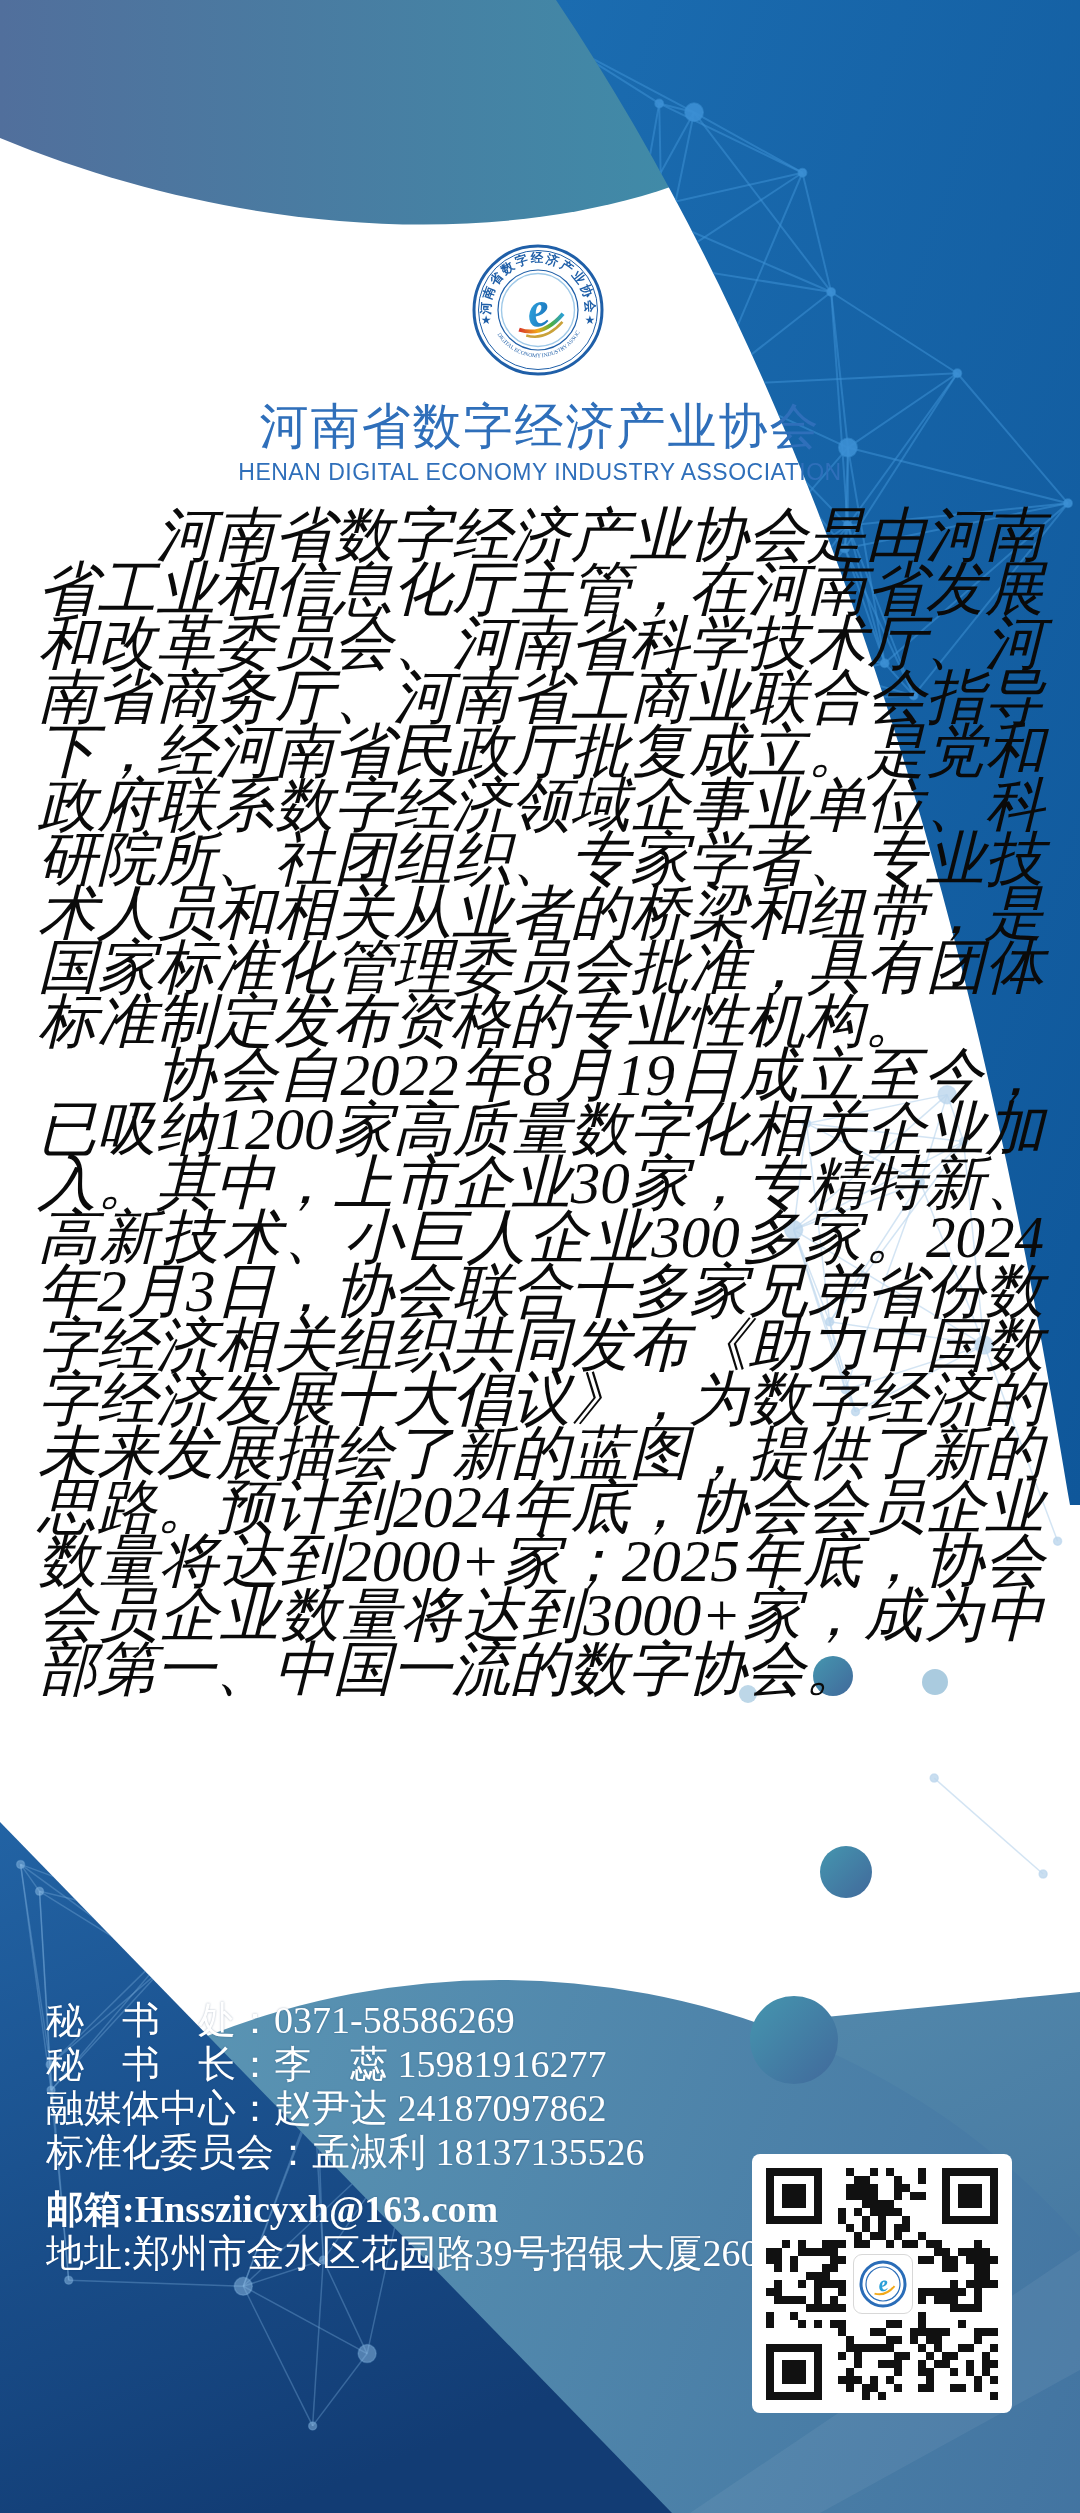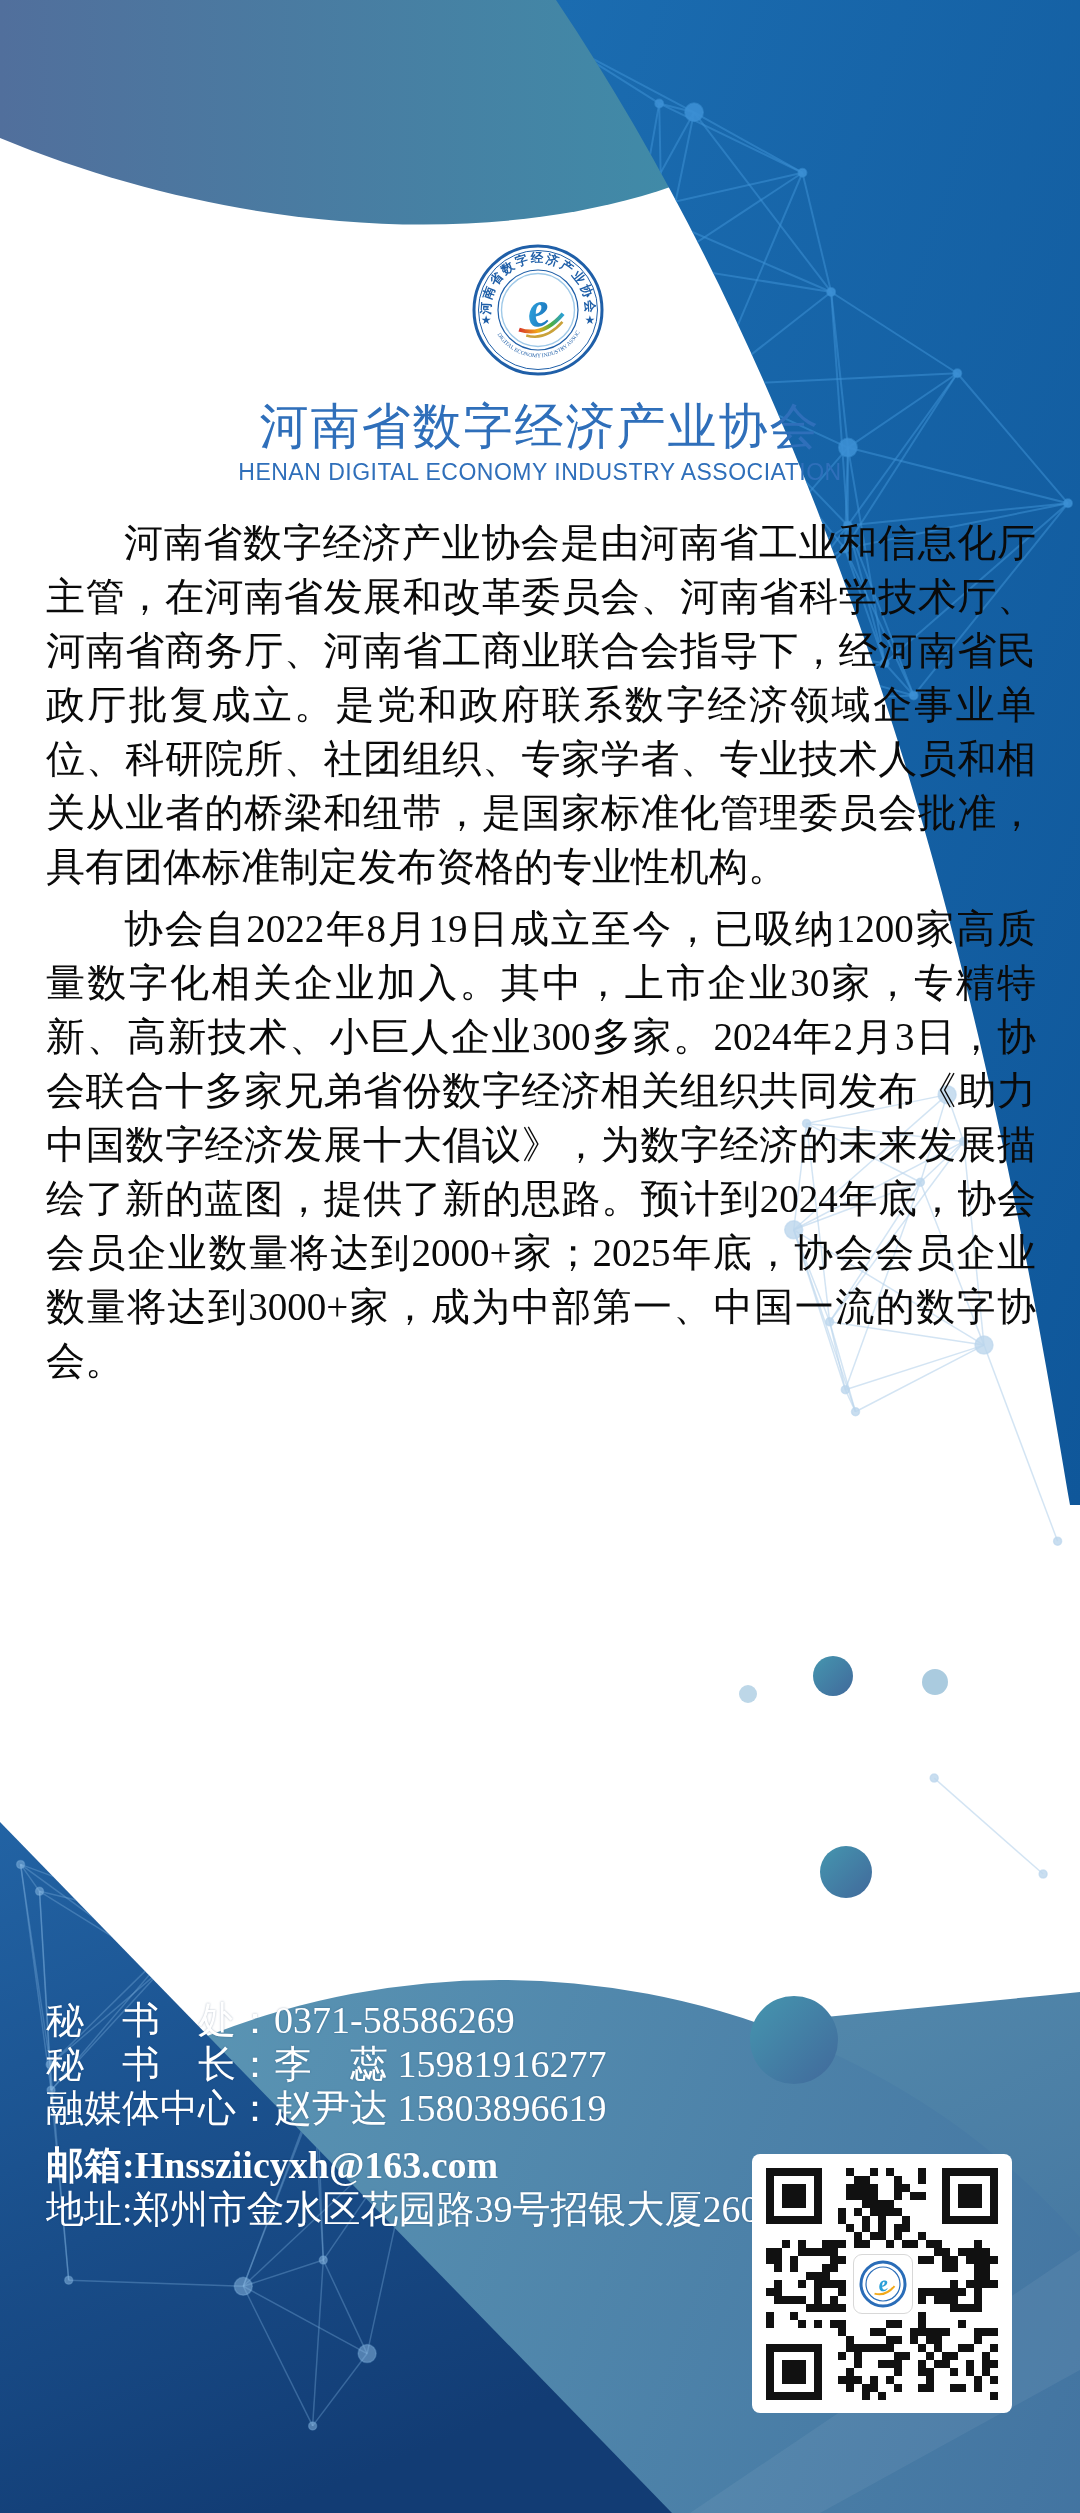--- a/index.html
+++ b/index.html
@@ -5,22 +5,22 @@
   html,body{margin:0;padding:0;background:#e8e8e8;}
   .page{position:relative;width:1080px;height:2513px;background:#ffffff;overflow:hidden;
         font-family:"Liberation Serif",serif;margin:0 auto;}
   svg.bg{position:absolute;left:0;top:0;width:1080px;height:2513px;display:block;}
   .logo-wrap{position:absolute;left:471px;top:243px;width:134px;height:134px;}
   .assoc-title{position:absolute;left:0;right:0;top:394px;text-align:center;
         font-size:49px;color:#2f6fba;letter-spacing:2px;font-weight:500;}
   .assoc-subtitle{position:absolute;left:0;right:0;top:459px;text-align:center;
         font-size:23px;color:#2f6fba;font-family:"Liberation Sans",sans-serif;letter-spacing:.5px;}
   .about{position:absolute;left:38px;right:36px;top:508px;}
-  .about p{margin:8px;font-size:39px;line-height:54px;color:#0a0a0a;
-        text-indent:2em;text-align:justify;}
+  .about p{margin:0;font-size:59px;line-height:54px;color:#0a0a0a;
+        text-indent:2em;text-align:justify;font-style:italic;}
   .contacts{position:absolute;left:46px;top:1998px;color:#ffffff;z-index:3;}
   .contact-line{font-size:38px;line-height:44px;white-space:nowrap;text-shadow:0 0 2px rgba(10,40,80,.35);}
   .contact-line.gap{margin-top:13px;font-weight:bold;}
   .qr-card{position:absolute;left:752px;top:2154px;width:260px;height:259px;
         background:#ffffff;border-radius:8px;z-index:3;}
   .qr-card svg{display:block;}
   .qr-logo{position:absolute;left:101px;top:100px;width:58px;height:58px;background:#fff;
         border:1px solid #d8d8d8;border-radius:9px;}
 </style>
 </head>
@@ -298,21 +298,22 @@
   <div class="assoc-subtitle">HENAN DIGITAL ECONOMY INDUSTRY ASSOCIATION</div>
 
   <div class="about">
     <p>河南省数字经济产业协会是由河南省工业和信息化厅主管，在河南省发展和改革委员会、河南省科学技术厅、河南省商务厅、河南省工商业联合会指导下，经河南省民政厅批复成立。是党和政府联系数字经济领域企事业单位、科研院所、社团组织、专家学者、专业技术人员和相关从业者的桥梁和纽带，是国家标准化管理委员会批准，具有团体标准制定发布资格的专业性机构。</p>
     <p>协会自2022年8月19日成立至今，已吸纳1200家高质量数字化相关企业加入。其中，上市企业30家，专精特新、高新技术、小巨人企业300多家。2024年2月3日，协会联合十多家兄弟省份数字经济相关组织共同发布《助力中国数字经济发展十大倡议》，为数字经济的未来发展描绘了新的蓝图，提供了新的思路。预计到2024年底，协会会员企业数量将达到2000+家；2025年底，协会会员企业数量将达到3000+家，成为中部第一、中国一流的数字协会。</p>
   </div>
 
   <div class="contacts">
     <div class="contact-line">秘　书　处：0371-58586269</div>
     <div class="contact-line">秘　书　长：李　蕊  15981916277</div>
-    <div class="contact-line">融媒体中心：赵尹达  15803896619</div>
+    <div class="contact-line">融媒体中心：赵尹达  24187097862</div>
+    <div class="contact-line">标准化委员会：孟淑利  18137135526</div>
     <div class="contact-line gap">邮箱:Hnssziicyxh@163.com</div>
     <div class="contact-line">地址:郑州市金水区花园路39号招银大厦2601</div>
   </div>
 
   <div class="qr-card">
     <svg id="qr-svg" viewBox="0 0 260 259" width="260" height="259">
       <g id="qr-mods" fill="#111111">
           <rect x="94" y="14" width="8" height="8"></rect>
           <rect x="118" y="14" width="8" height="8"></rect>
           <rect x="134" y="14" width="8" height="8"></rect>

